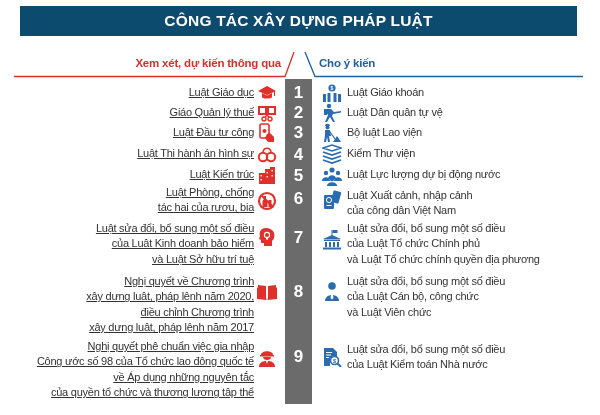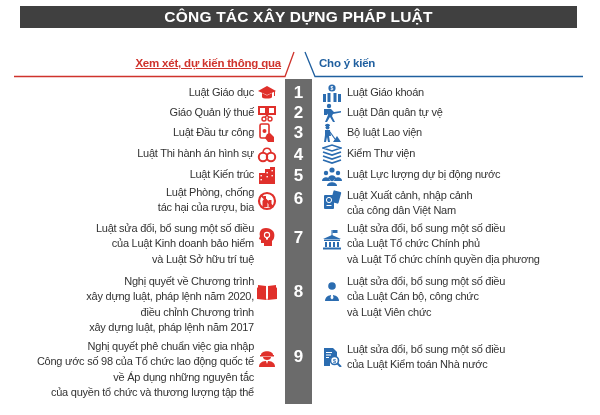--- a/index.html
+++ b/index.html
@@ -1,26 +1,26 @@
 <!DOCTYPE html>
 <html><head>
 <meta charset="utf-8">
 <style>
   html,body{margin:0;padding:0;background:#ffffff;}
   body{width:600px;height:415px;position:relative;overflow:hidden;font-family:"Liberation Sans",sans-serif;color:#333333;}
-  .title-bar{position:absolute;left:20px;top:6px;width:557px;height:22px;background:#404040;display:flex;align-items:center;justify-content:center;}
+  .title-bar{position:absolute;left:20px;top:6px;width:557px;height:30px;background:#0c4a6e;display:flex;align-items:center;justify-content:center;}
   .title-bar span{color:#ffffff;font-weight:bold;font-size:15.5px;letter-spacing:0.2px;}
   .hdr{position:absolute;top:57px;font-size:11.5px;font-weight:bold;letter-spacing:-0.2px;white-space:nowrap;}
-  .hdr-left{right:319px;color:#cf332c;text-decoration:underline;}
+  .hdr-left{right:319px;color:#cf332c;}
   .hdr-right{left:319px;color:#1f5f9f;}
   svg.lines{position:absolute;left:0;top:0;}
   .num-col{position:absolute;left:285px;top:79px;width:27px;height:325px;background:#6b6b6b;}
   .num{position:absolute;left:285px;width:27px;text-align:center;color:#ffffff;font-weight:bold;font-size:17px;line-height:18px;}
   .txt{position:absolute;font-size:11px;line-height:15.4px;letter-spacing:-0.25px;white-space:pre-line;}
-  .txt.l{right:346px;text-align:right;}
+  .txt.l{right:346px;text-align:right;text-decoration:underline;}
   .txt.r{left:347px;text-align:left;}
   .ico{position:absolute;width:20px;height:20px;}
   .ico.l{left:257px;}
   .ico.r{left:322px;}
   .ico svg{width:20px;height:20px;display:block;}
 </style>
 </head>
 <body>
 
 <div class="title-bar">

